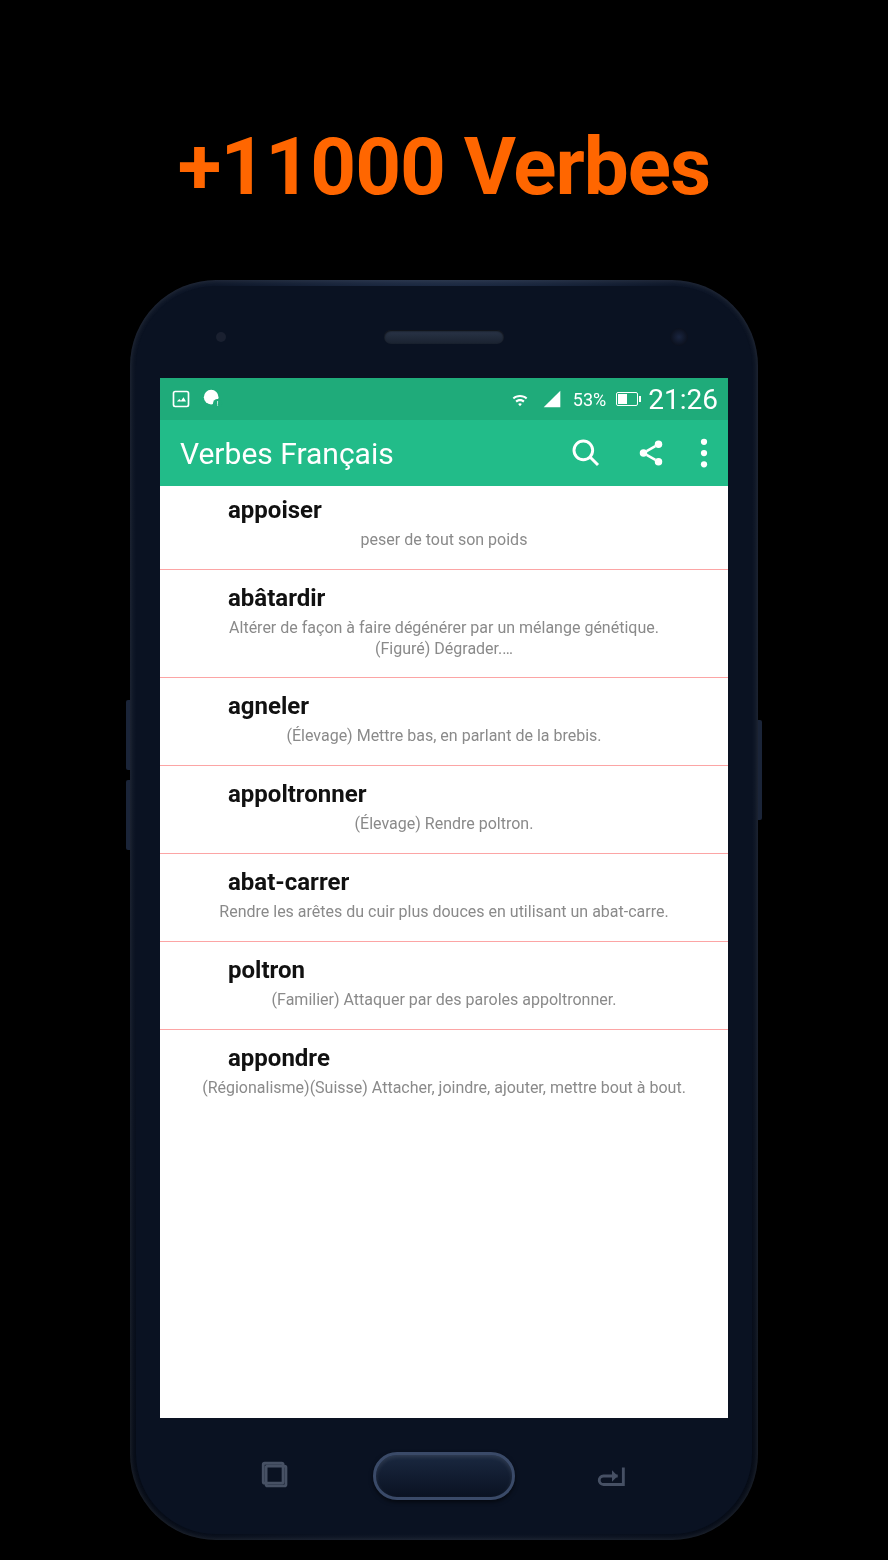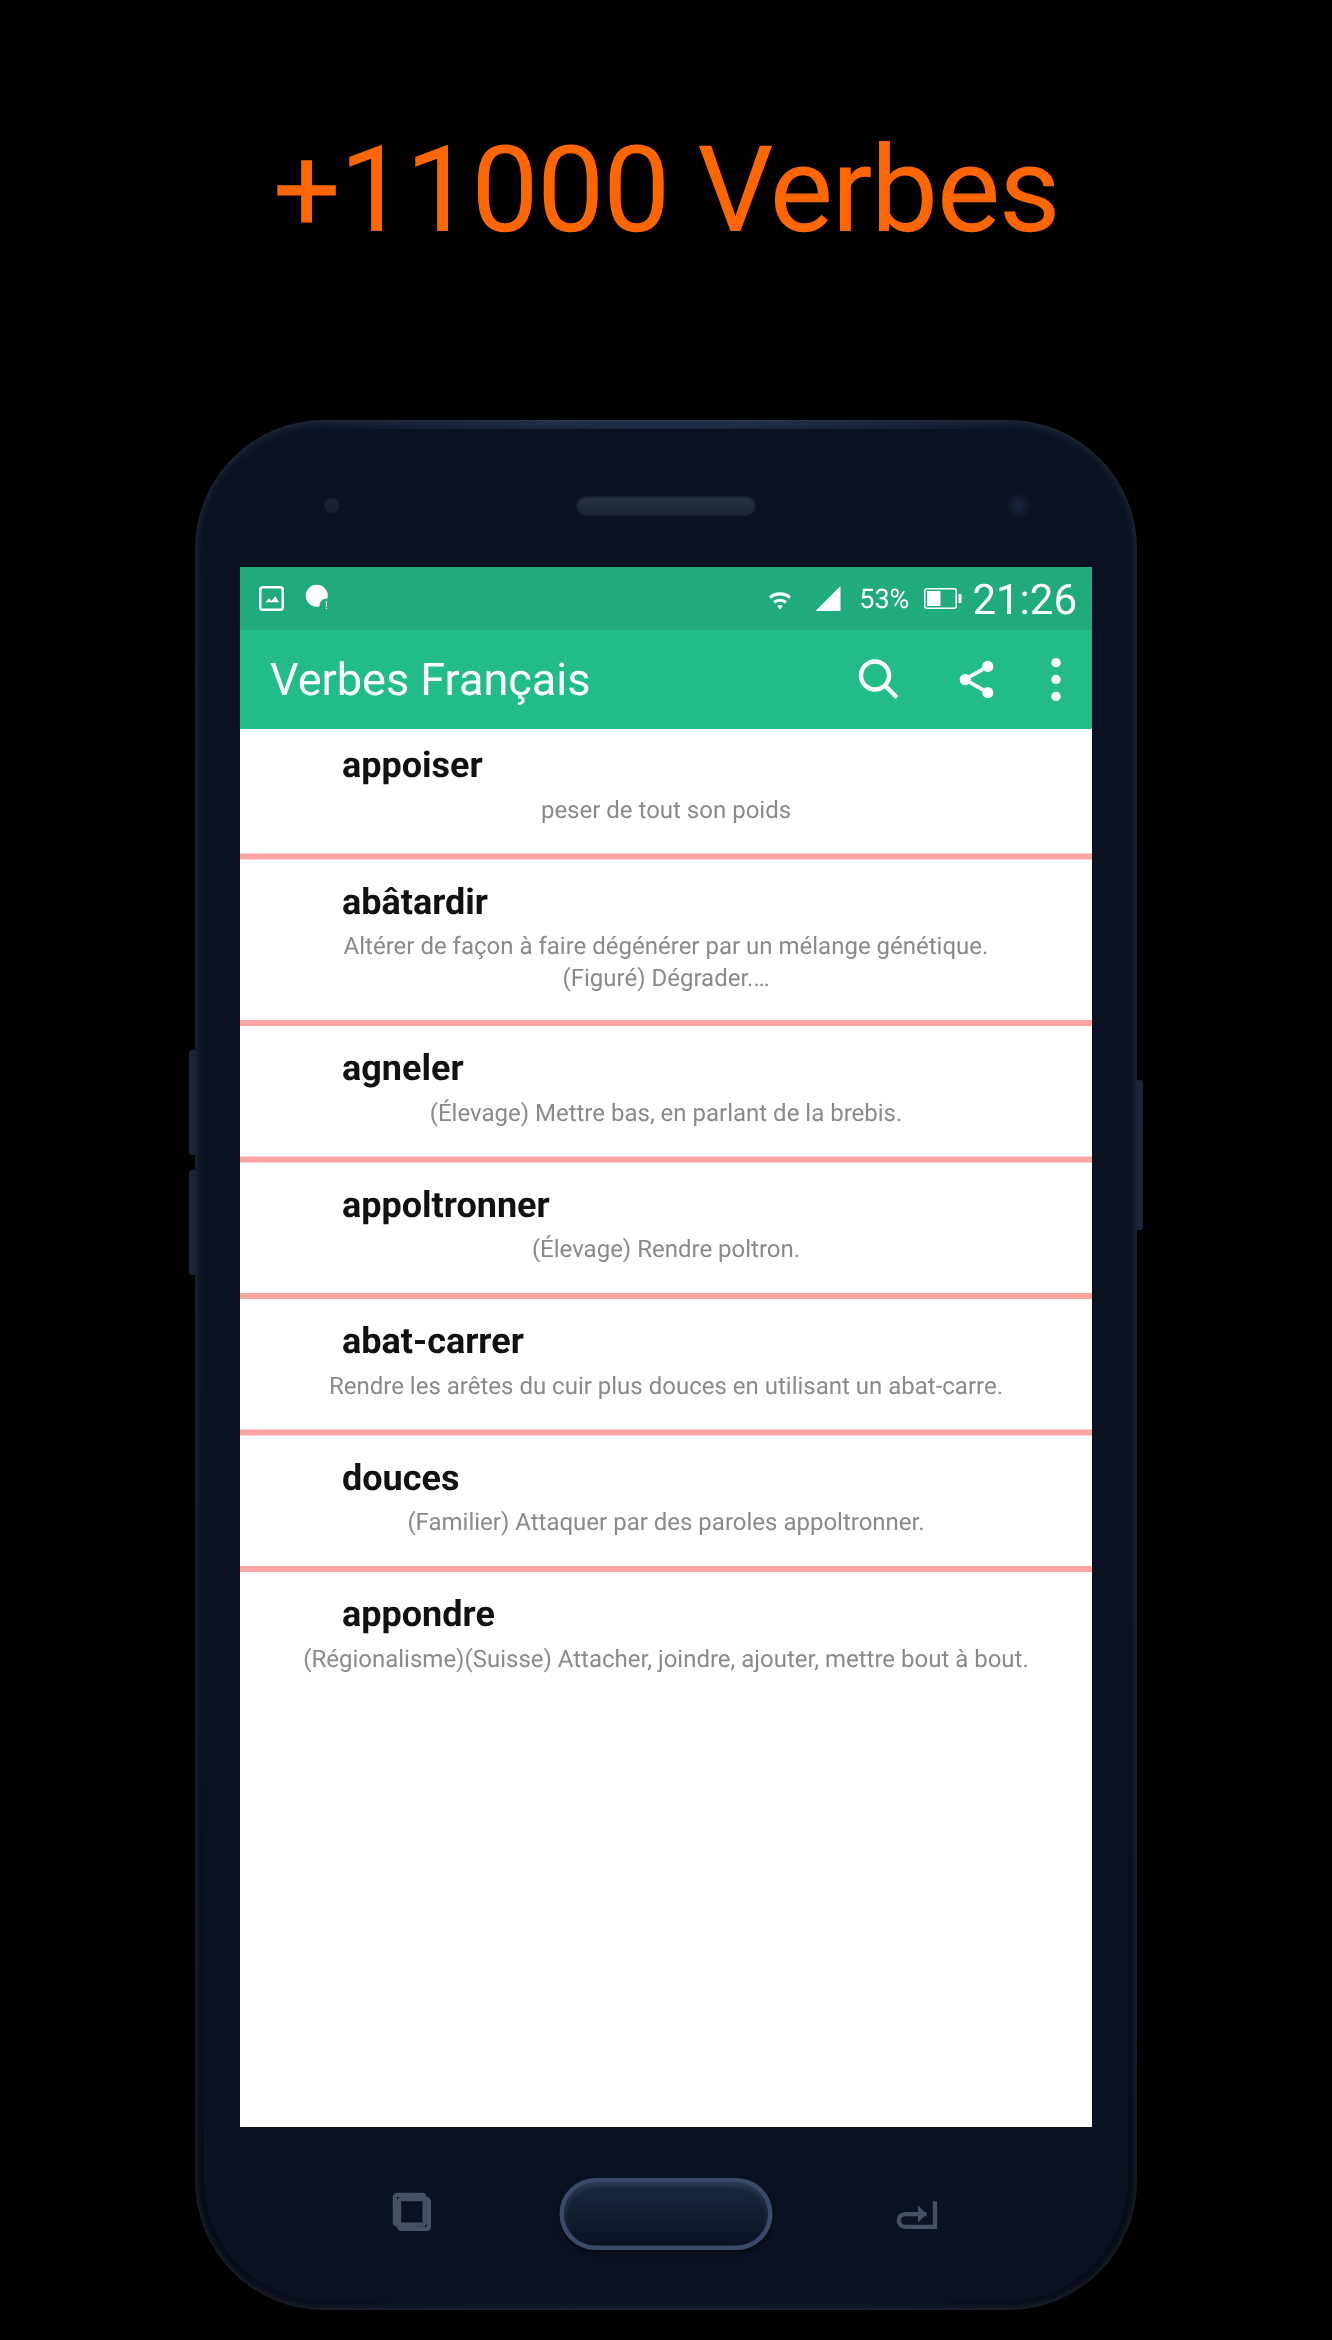--- a/index.html
+++ b/index.html
@@ -7,23 +7,23 @@
   background: #000;
   width: 888px;
   height: 1560px;
   font-family: Roboto, Arial, sans-serif;
   overflow: hidden;
   position: relative;
 }
 .promo-title {
   color: #ff6600;
   font-size: 80px;
-  font-weight: 400;
+  font-weight: 700;
   text-align: center;
-  padding-top: 80px;
+  padding-top: 120px;
   letter-spacing: -1px;
 }
 .phone-frame {
   position: absolute;
   top: 280px;
   left: 130px;
   width: 628px;
   height: 1260px;
   background: radial-gradient(ellipse at 50% 30%, #2a3b5a 0%, #0d1628 60%, #050a14 100%);
   border-radius: 86px;
@@ -102,21 +102,21 @@
 }
 .app-title { font-size: 30px; font-weight: 400; }
 .appbar-actions { margin-left: auto; display: flex; gap: 34px; align-items: center; }
 .action-btn { cursor: pointer; display: flex; align-items: center; justify-content: center; }
 .list {
   background: #fff;
   height: calc(100% - 120px);
   overflow: hidden;
 }
 .item {
-  border-bottom: 4px solid #fca5a5;
+  border-bottom: 1px solid #fca5a5;
   padding: 14px 18px 18px 18px;
   cursor: pointer;
 }
 .item:first-child { padding-top: 10px; }
 .verb {
   font-weight: 700;
   color: #111;
   font-size: 24px;
   padding-left: 50px;
   padding-bottom: 6px;
@@ -300,21 +300,21 @@
         </div>
         <div class="item">
           <div class="verb">appoltronner</div>
           <div class="def">(Élevage) Rendre poltron.</div>
         </div>
         <div class="item">
           <div class="verb">abat-carrer</div>
           <div class="def">Rendre les arêtes du cuir plus douces en utilisant un abat-carre.</div>
         </div>
         <div class="item">
-          <div class="verb">douces</div>
+          <div class="verb">poltron</div>
           <div class="def">(Familier) Attaquer par des paroles appoltronner.</div>
         </div>
         <div class="item" style="border-bottom:none">
           <div class="verb">appondre</div>
           <div class="def">(Régionalisme)(Suisse) Attacher, joindre, ajouter, mettre bout à bout.</div>
         </div>
       </div>
     </div>
 
     <div class="phone-bottom">

